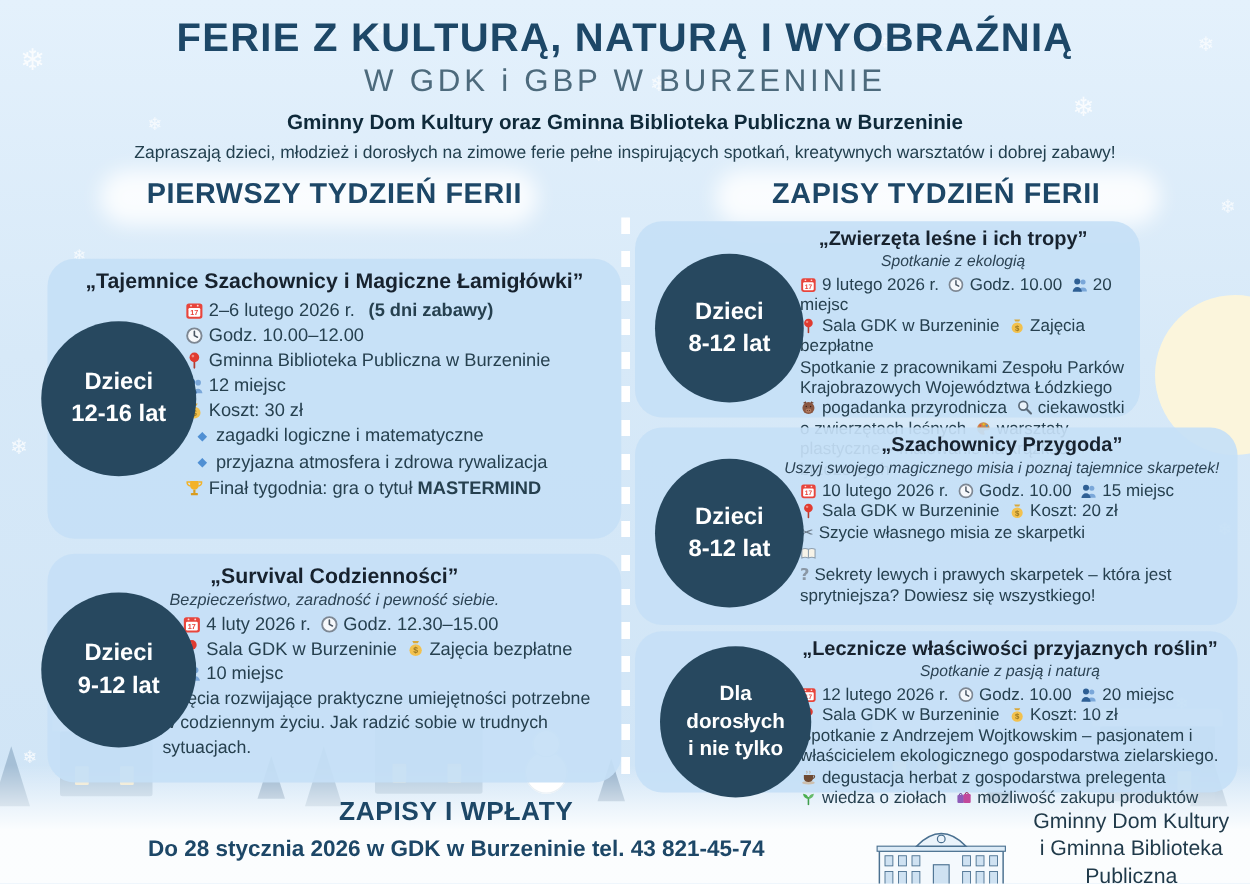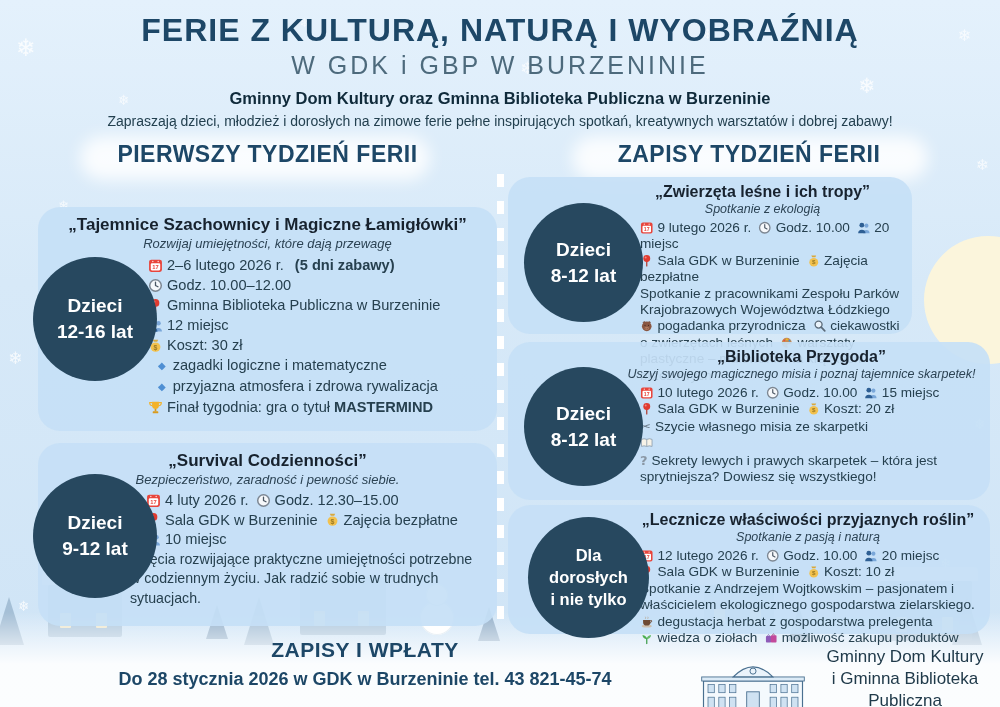--- a/index.html
+++ b/index.html
@@ -251,21 +251,20 @@
     <h3>Gminny Dom Kultury oraz Gminna Biblioteka Publiczna w Burzeninie</h3>
     <p>Zapraszają dzieci, młodzież i dorosłych na zimowe ferie pełne inspirujących spotkań, kreatywnych warsztatów i dobrej zabawy!</p>
   </div>
 
   <div class="wh wh-left">PIERWSZY TYDZIEŃ FERII</div>
   <div class="wh wh-right">ZAPISY TYDZIEŃ FERII</div>
   <div class="divider"></div>
 
   <section class="card card-l1">
     <h4 class="ctitle">„Tajemnice Szachownicy i Magiczne Łamigłówki”</h4>
-    <p class="csub">Rozwijaj umiejętności, które dają przewagę</p>
     <div class="cbody">
       <p class="line">
         <svg class="ic">
             <use href="#sym-cal"></use>
           </svg><span class="seg">2–6 lutego 2026 r.</span><b>(5 dni zabawy)</b>
       </p>
       <p class="line">
         <svg class="ic">
             <use href="#sym-clock"></use>
           </svg><span class="seg">Godz. 10.00–12.00</span>
@@ -361,21 +360,21 @@
           </svg><span>warsztaty plastyczne – malowanie na krążkach brzozowych</span>
       </p>
     </div>
   </section>
   <div class="circle c-r1">
     <span>Dzieci</span>
       <span>8-12 lat</span>
   </div>
 
   <section class="card card-r2">
-    <h4 class="ctitle">„Biblioteka Przygoda”</h4>
+    <h4 class="ctitle">„Szachownicy Przygoda”</h4>
     <p class="csub">Uszyj swojego magicznego misia i poznaj tajemnice skarpetek!</p>
     <div class="cbody">
       <p class="line">
         <svg class="ic">
             <use href="#sym-cal"></use>
           </svg><span class="seg">10 lutego 2026 r.</span><svg class="ic">
             <use href="#sym-clock"></use>
           </svg><span class="seg">Godz. 10.00</span><svg class="ic">
             <use href="#sym-people"></use>
           </svg><span class="seg">15 miejsc</span>

